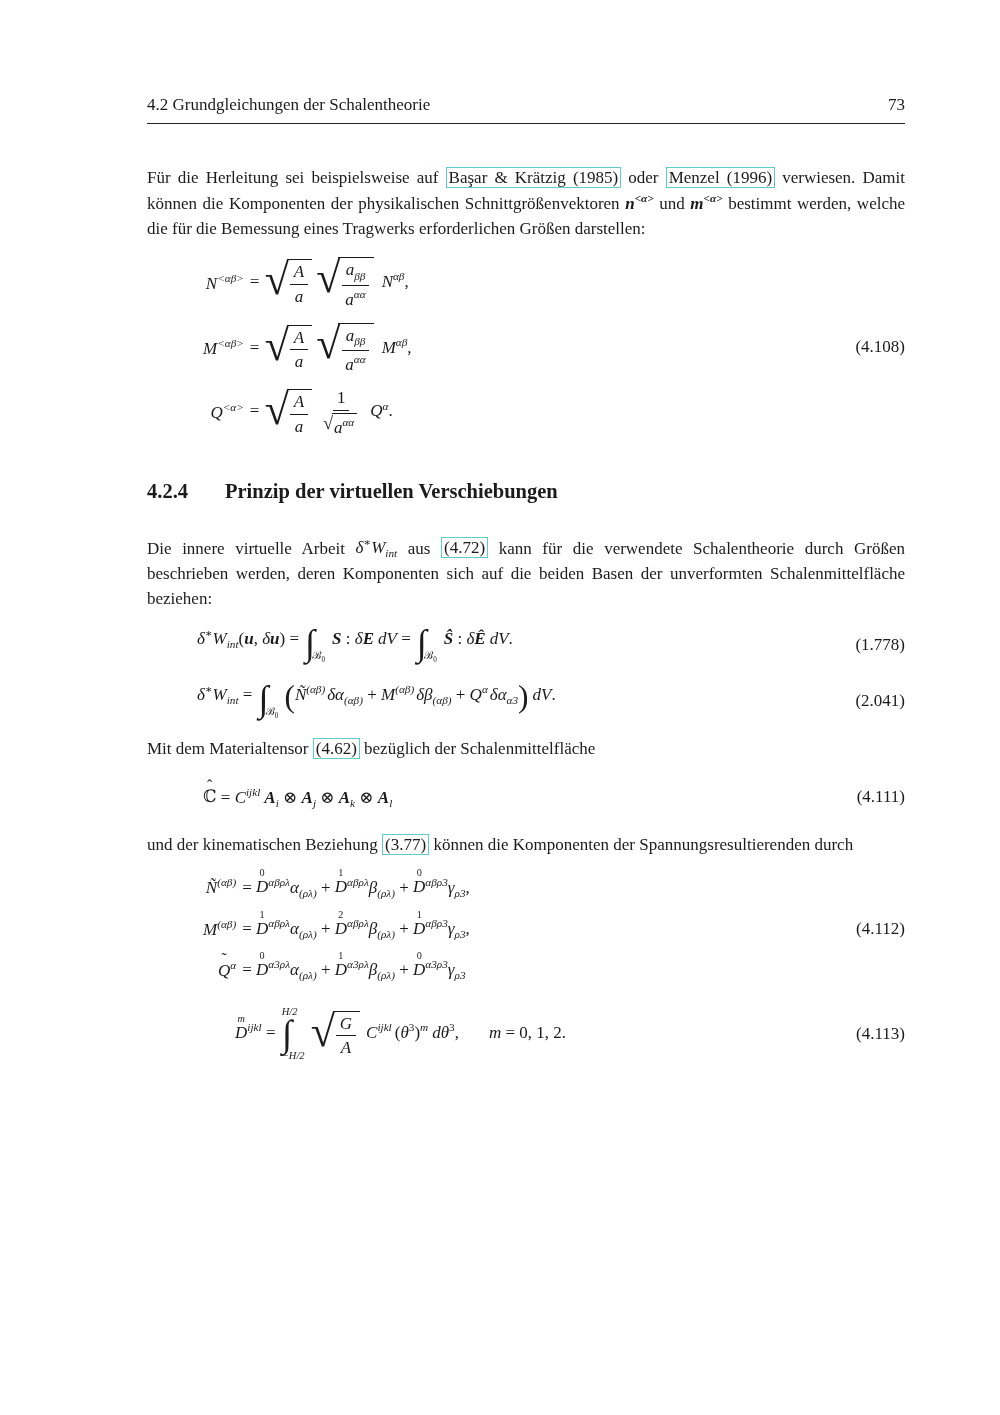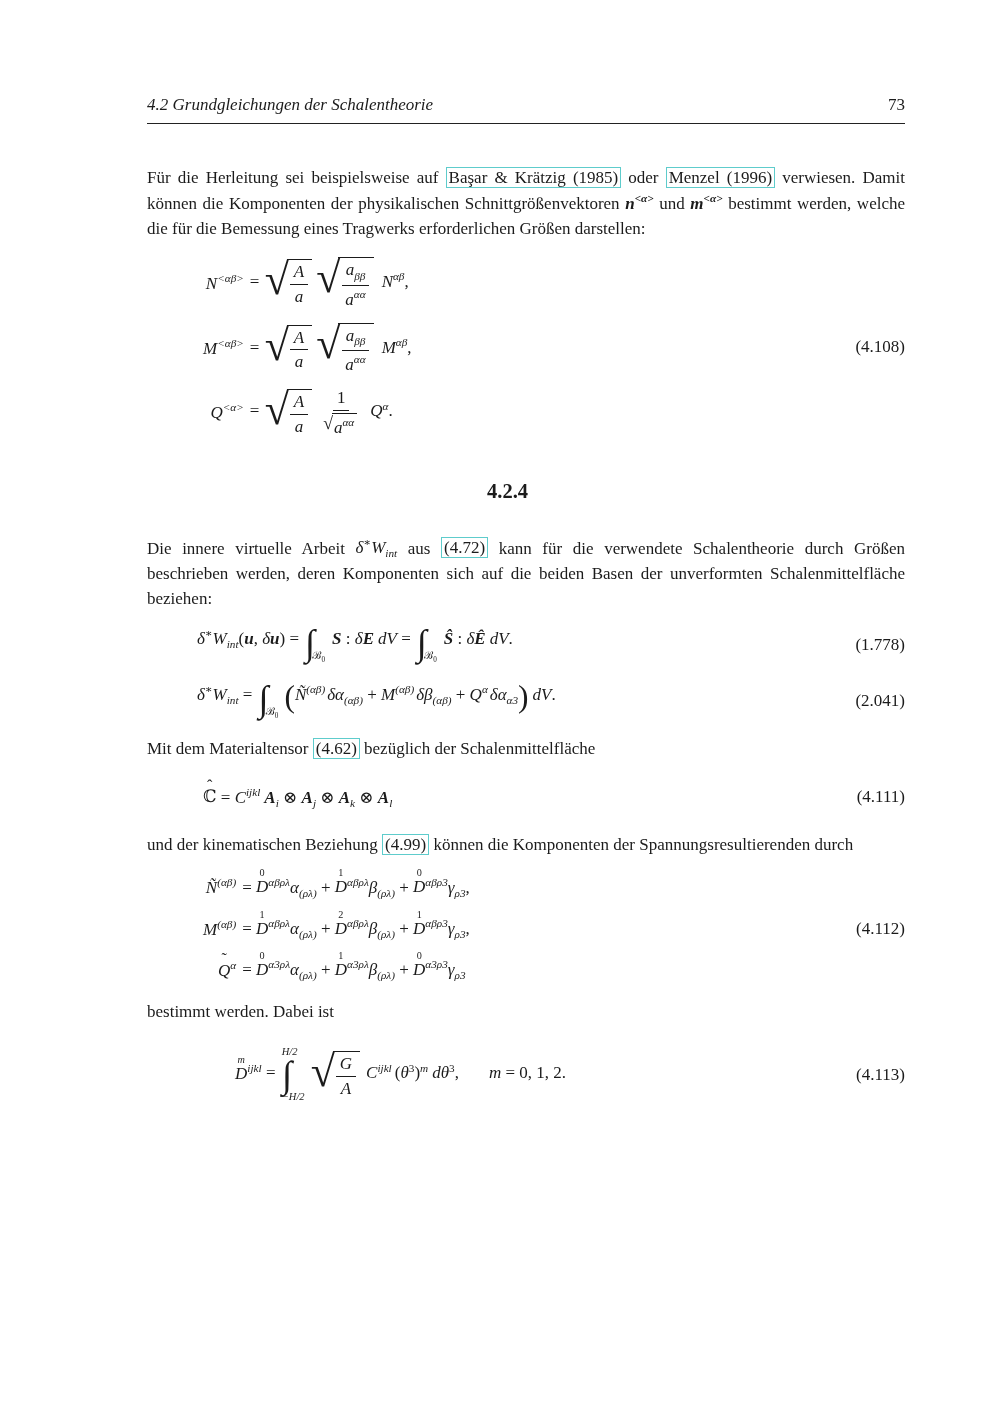--- a/index.html
+++ b/index.html
@@ -11,32 +11,32 @@
     width:1000px; height:1415px; overflow:hidden; background:#fff;
     color:var(--ink);
     font-family:"Liberation Serif","DejaVu Serif",serif;
     font-size:17px; line-height:1.45;
     padding:93px 95px 0 147px;
   }
 
   
   .hdr { display:flex; justify-content:space-between; align-items:baseline;
          border-bottom:1px solid #222; padding-bottom:5px; }
-  .hdr-title { font-style:italic; }
+  .hdr-title { }
   .hdr-page { font-style:normal; }
 
   
   .body-par { text-align:justify; }
   .run-cite { border:1.5px solid var(--cite); padding:0 2px; }
   .run-i { font-style:italic; }
   .run-bi { font-style:italic; font-weight:bold; }
   sup.run-script, sub.run-script { font-size:66%; }
 
   
-  .sec-head { display:flex; font-weight:bold; font-size:20.5px; margin:40px 0 28px;justify-content:center; }
+  .sec-head { display:flex; font-weight:bold; font-size:20.5px; margin:40px 0 28px; }
   .sec-num { display:inline-block; min-width:78px; }
 
   
   .eq { position:relative; }
   .eq-num { position:absolute; right:0; top:50%; transform:translateY(-50%); font-style:normal; }
   .eq-body { display:block; }
   .align { display:grid; grid-template-columns:max-content max-content;
            column-gap:6px; row-gap:14px; align-items:center; width:max-content; }
   .align .lhs { justify-self:end; }
   .align .rhs { justify-self:start; }
@@ -135,20 +135,21 @@
                   <span class="mbody"><span class="mt mi">a</span><sup class="mscript"><span class="mt mi">αα</span></sup></span>
                 </span></span>
             </span><span class="msp" style="width: 5px;"></span><span class="mt mi">Q</span><sup class="mscript"><span class="mt mi">α</span></sup><span class="mt mr">.</span></span>
       </div>
     </div>
     <span class="eq-num">(4.108)</span>
   </div>
 
   <h2 class="sec-head">
     <span class="sec-num">4.2.4</span>
+    <span class="sec-title">Prinzip der virtuellen Verschiebungen</span>
   </h2>
 
   <p class="body-par"><span class="run">Die innere virtuelle Arbeit </span><span class="run run-i">δ<sup class="run-script">∗</sup></span><span class="run run-i">W<sub class="run-script">int</sub></span><span class="run"> aus </span><span class="run run-cite">(4.72)</span><span class="run"> kann für die verwendete Schalentheorie durch Größen beschrieben werden, deren Komponenten sich auf die beiden Basen der unverformten Schalenmittelfläche beziehen:</span></p>
 
   <div class="eq" style="margin:14px 0 14px">
     <div class="eq-body math" style="margin-left:50px"><span class="mt mi">δ</span><sup class="mscript"><span class="mt mr">∗</span></sup><span class="mt mi">W</span><sub class="mscript"><span class="mt mi">int</span></sub><span class="mt mr">(</span><span class="mt mbi">u</span><span class="mt mr">, </span><span class="mt mi">δ</span><span class="mt mbi">u</span><span class="mt mr">) = </span><span class="mint"><span class="mintg">∫</span><span class="mintsub"><span class="mt mcal">ℬ</span><sub class="mscript"><span class="mt mr">0</span></sub></span></span><span class="msp" style="width: 5px;"></span><span class="mt mbi">S</span><span class="mt mr"> : </span><span class="mt mi">δ</span><span class="mt mbi">E</span><span class="msp" style="width: 4px;"></span><span class="mt mi">d</span><span class="mt mi">V</span><span class="mt mr"> = </span><span class="mint"><span class="mintg">∫</span><span class="mintsub"><span class="mt mcal">ℬ</span><sub class="mscript"><span class="mt mr">0</span></sub></span></span><span class="msp" style="width: 5px;"></span><span class="mt mbi">Ŝ</span><span class="mt mr"> : </span><span class="mt mi">δ</span><span class="mt mbi">Ê</span><span class="msp" style="width: 4px;"></span><span class="mt mi">d</span><span class="mt mi">V</span><span class="mt mr">.</span></div>
     <span class="eq-num">(1.778)</span>
   </div>
 
 
@@ -157,37 +158,36 @@
     <span class="eq-num">(2.041)</span>
   </div>
 
   <p class="body-par"><span class="run">Mit dem Materialtensor </span><span class="run run-cite">(4.62)</span><span class="run"> bezüglich der Schalenmittelfläche</span></p>
 
   <div class="eq" style="margin:22px 0 22px">
     <div class="eq-body math" style="margin-left:56px"><span class="mover acc"><span class="mtop"><span class="mt mr">ˆ</span></span><span class="mbase"><span class="mt mr">ℂ</span></span></span><span class="mt mr"> = </span><span class="mt mi">C</span><sup class="mscript"><span class="mt mi">ijkl</span></sup><span class="msp" style="width: 4px;"></span><span class="mt mbi">A</span><sub class="mscript"><span class="mt mi">i</span></sub><span class="mt mr"> ⊗ </span><span class="mt mbi">A</span><sub class="mscript"><span class="mt mi">j</span></sub><span class="mt mr"> ⊗ </span><span class="mt mbi">A</span><sub class="mscript"><span class="mt mi">k</span></sub><span class="mt mr"> ⊗ </span><span class="mt mbi">A</span><sub class="mscript"><span class="mt mi">l</span></sub></div>
     <span class="eq-num">(4.111)</span>
   </div>
 
-  <p class="body-par"><span class="run">und der kinematischen Beziehung </span><span class="run run-cite">(4.99)</span><span class="run"> können die Komponenten der Spannungsresultierenden durch</span></p>
+  <p class="body-par"><span class="run">und der kinematischen Beziehung </span><span class="run run-cite">(3.77)</span><span class="run"> können die Komponenten der Spannungsresultierenden durch</span></p>
 
   <div class="eq" style="margin:16px 0 16px">
     <div class="eq-body" style="margin-left:56px">
       <div class="align">
         <span class="lhs"><span class="mt mi">Ñ</span><sup class="mscript"><span class="mt mi">(αβ)</span></sup></span>
         <span class="rhs"><span class="mt mr">= </span><span class="mover"><span class="mtop"><span class="mt mr">0</span></span><span class="mbase"><span class="mt mi">D</span></span></span><sup class="mscript"><span class="mt mi">αβρλ</span></sup><span class="mt mi">α</span><sub class="mscript"><span class="mt mi">(ρλ)</span></sub><span class="mt mr"> + </span><span class="mover"><span class="mtop"><span class="mt mr">1</span></span><span class="mbase"><span class="mt mi">D</span></span></span><sup class="mscript"><span class="mt mi">αβρλ</span></sup><span class="mt mi">β</span><sub class="mscript"><span class="mt mi">(ρλ)</span></sub><span class="mt mr"> + </span><span class="mover"><span class="mtop"><span class="mt mr">0</span></span><span class="mbase"><span class="mt mi">D</span></span></span><sup class="mscript"><span class="mt mi">αβρ3</span></sup><span class="mt mi">γ</span><sub class="mscript"><span class="mt mi">ρ3</span></sub><span class="mt mr">,</span></span>
         <span class="lhs"><span class="mt mi">M</span><sup class="mscript"><span class="mt mi">(αβ)</span></sup></span>
         <span class="rhs"><span class="mt mr">= </span><span class="mover"><span class="mtop"><span class="mt mr">1</span></span><span class="mbase"><span class="mt mi">D</span></span></span><sup class="mscript"><span class="mt mi">αβρλ</span></sup><span class="mt mi">α</span><sub class="mscript"><span class="mt mi">(ρλ)</span></sub><span class="mt mr"> + </span><span class="mover"><span class="mtop"><span class="mt mr">2</span></span><span class="mbase"><span class="mt mi">D</span></span></span><sup class="mscript"><span class="mt mi">αβρλ</span></sup><span class="mt mi">β</span><sub class="mscript"><span class="mt mi">(ρλ)</span></sub><span class="mt mr"> + </span><span class="mover"><span class="mtop"><span class="mt mr">1</span></span><span class="mbase"><span class="mt mi">D</span></span></span><sup class="mscript"><span class="mt mi">αβρ3</span></sup><span class="mt mi">γ</span><sub class="mscript"><span class="mt mi">ρ3</span></sub><span class="mt mr">,</span></span>
         <span class="lhs"><span class="mover acc"><span class="mtop"><span class="mt mr">˜</span></span><span class="mbase"><span class="mt mi">Q</span></span></span><sup class="mscript"><span class="mt mi">α</span></sup></span>
         <span class="rhs"><span class="mt mr">= </span><span class="mover"><span class="mtop"><span class="mt mr">0</span></span><span class="mbase"><span class="mt mi">D</span></span></span><sup class="mscript"><span class="mt mi">α3ρλ</span></sup><span class="mt mi">α</span><sub class="mscript"><span class="mt mi">(ρλ)</span></sub><span class="mt mr"> + </span><span class="mover"><span class="mtop"><span class="mt mr">1</span></span><span class="mbase"><span class="mt mi">D</span></span></span><sup class="mscript"><span class="mt mi">α3ρλ</span></sup><span class="mt mi">β</span><sub class="mscript"><span class="mt mi">(ρλ)</span></sub><span class="mt mr"> + </span><span class="mover"><span class="mtop"><span class="mt mr">0</span></span><span class="mbase"><span class="mt mi">D</span></span></span><sup class="mscript"><span class="mt mi">α3ρ3</span></sup><span class="mt mi">γ</span><sub class="mscript"><span class="mt mi">ρ3</span></sub></span>
       </div>
     </div>
     <span class="eq-num">(4.112)</span>
   </div>
 
-  <p class="body-par"><span class="run">bestimmt werden. Dabei ist</span></p>
 
   <div class="eq" style="margin:22px 0 0">
     <div class="eq-body math" style="margin-left:88px"><span class="mover"><span class="mtop"><span class="mt mi">m</span></span><span class="mbase"><span class="mt mi">D</span></span></span><sup class="mscript"><span class="mt mi">ijkl</span></sup><span class="mt mr"> = </span><span class="mintlim">
           <span class="mlim"><span class="mt mi">H/2</span></span>
           <span class="mintg2">∫</span>
           <span class="mlim"><span class="mt mi">−H/2</span></span>
         </span><span class="msqrt lg">
           <span class="mrad">√</span>
           <span class="mbody"><span class="mfrac">
               <span class="mnum"><span class="mt mi">G</span></span>

